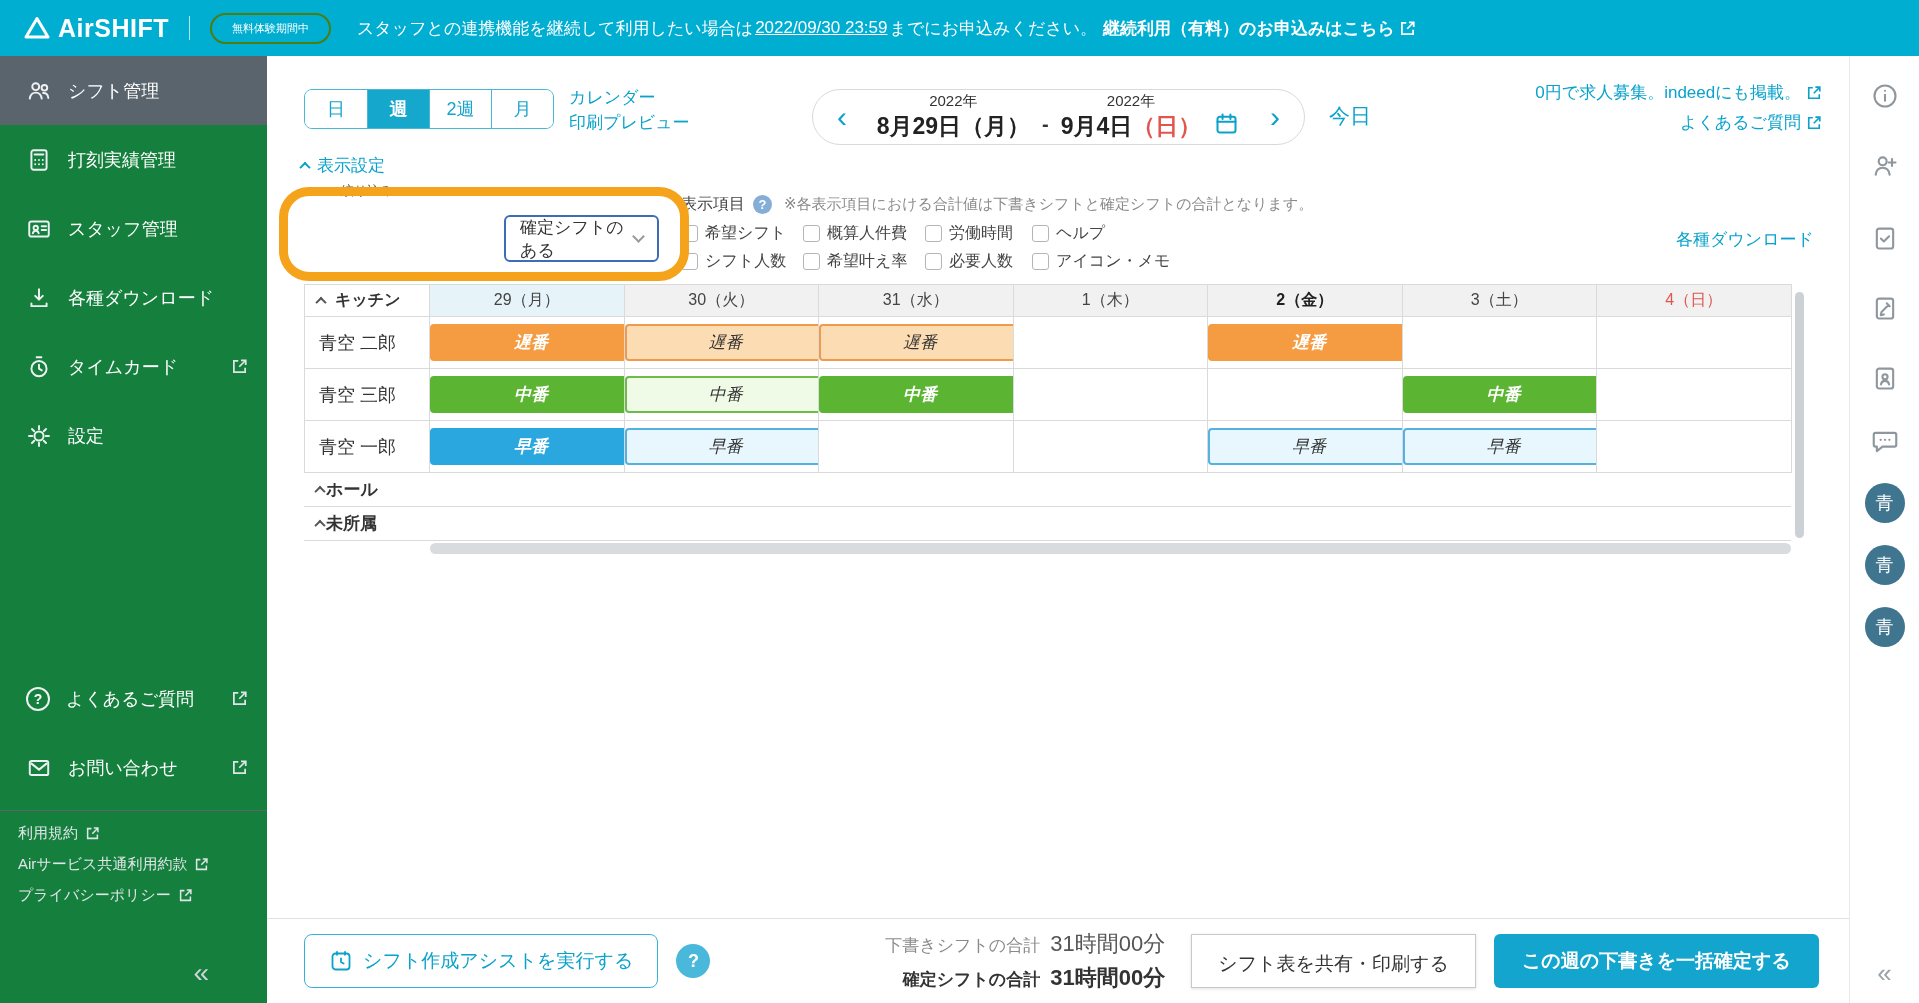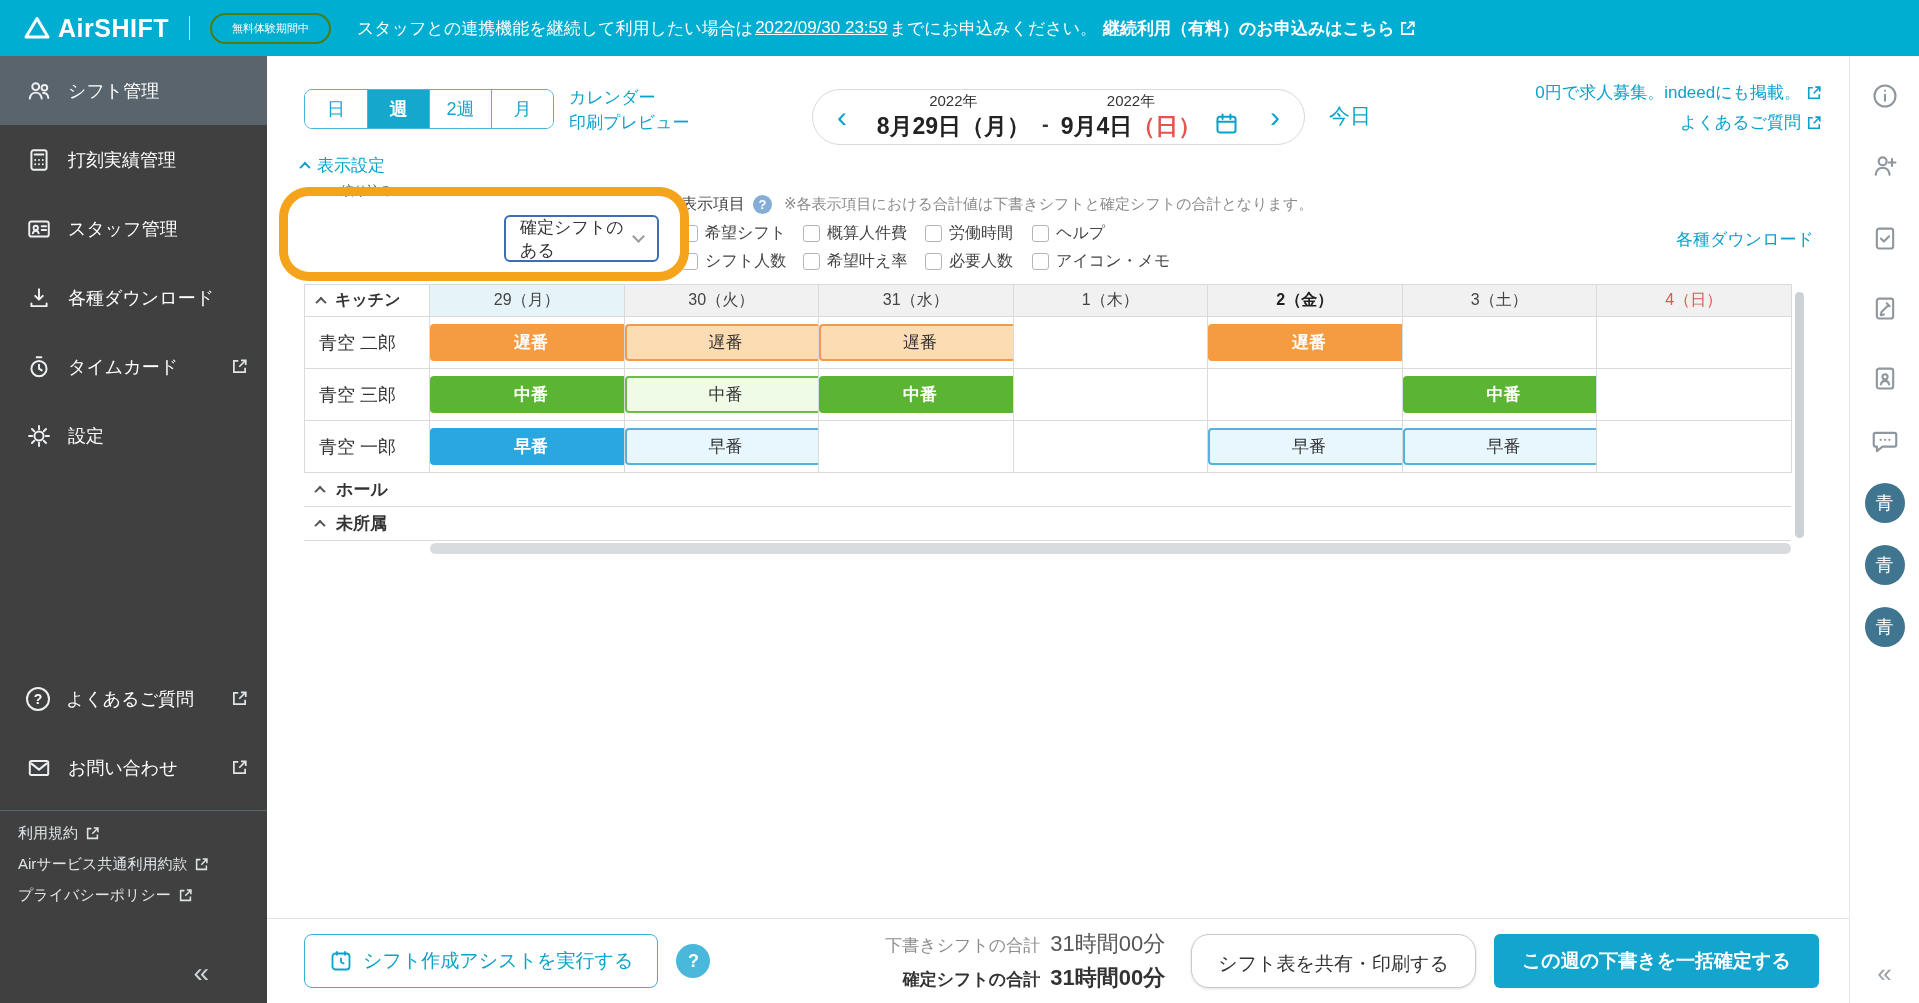--- a/index.html
+++ b/index.html
@@ -12,21 +12,21 @@
   .logo { display:flex; align-items:center; gap:8px; font-size:25px; font-weight:bold; letter-spacing:.5px; }
   .logo-divider { width:1px; height:24px; background:rgba(255,255,255,.7); margin:0 20px; }
   .trial-pill { border:2px solid #4d7c0f; border-radius:20px; padding:6px 20px; font-size:11px; white-space:nowrap; }
   .notice { margin-left:26px; font-size:17px; white-space:nowrap; display:flex; align-items:center; gap:2px; }
   .notice .u { text-decoration:underline; }
   .notice .lnk { font-weight:bold; margin-left:4px; display:inline-flex; align-items:center; gap:5px; cursor:pointer; }
 
   .app { display:flex; height:947px; }
 
   
-  .sidebar { width:267px; background:#404040; color:#fff; position:relative; flex-shrink:0; }
+  .sidebar { width:267px; background:#15803d; color:#fff; position:relative; flex-shrink:0; }
   .nav-item { height:69px; display:flex; align-items:center; gap:16px; padding:0 20px 0 26px;
     font-size:18px; cursor:pointer; white-space:nowrap; }
   .nav-item.active { background:#59646c; }
   .nav-item .ext { margin-left:auto; }
   .side-block { position:absolute; left:0; right:0; }
   .help-block { top:608px; }
   .side-divider { position:absolute; left:0; right:0; top:754px; height:1px; background:#5a646b; }
   .legal-block { top:768px; padding-left:18px; }
   .legal-link { display:flex; align-items:center; gap:8px; font-size:15px; color:#dfe4e7;
     margin-bottom:12px; cursor:pointer; }
@@ -108,29 +108,29 @@
   .sched th.group-th .chev { margin-right:10px; }
   .sched th.day-sel { background:#e6f4f9; }
   .sched th.day-today { font-weight:bold; color:#222; }
   .sched th.day-sun { color:#e0564e; }
   .sched td { height:52px; background:#fff; }
   .sched td.name-cell { font-size:18px; color:#333; padding-left:14px; }
   .chev { display:inline-block; width:8px; height:8px; border-left:2px solid #555;
     border-top:2px solid #555; transform:rotate(45deg) translate(1px,1px); }
 
   .pill { width:202px; height:37px; margin:0 auto; border-radius:4px; display:flex;
-    align-items:center; justify-content:center; font-size:17px; cursor:pointer; }
+    align-items:center; justify-content:center; font-size:17px; cursor:pointer;font-style:italic; }
   .p-or  { background:#f59b42; color:#fff; font-weight:600; }
   .p-orl { background:#fcdcb2; border:2px solid #f09a4a; color:#333; }
   .p-gr  { background:#5cb532; color:#fff; font-weight:600; }
   .p-grl { background:#effae7; border:2px solid #6cbc45; color:#333; }
   .p-bl  { background:#2ba7e0; color:#fff; font-weight:600; }
   .p-bll { background:#e8f6fd; border:2px solid #54b1e0; color:#333; }
 
-  .group-row { height:34px; display:flex; align-items:center; gap:12px; padding-left:12px;
+  .group-row { height:34px; display:flex; align-items:center; gap:2px; padding-left:12px;
     font-size:17px; font-weight:bold; color:#333; border-bottom:1px solid #dadada; cursor:pointer; }
 
   .vscroll { position:absolute; left:1528px; top:236px; width:9px; height:246px;
     background:#ccd1d5; border-radius:5px; cursor:pointer; }
   .hscroll { position:absolute; left:163px; top:487px; width:1361px; height:11px;
     background:#d9dcde; border-radius:6px; cursor:pointer; }
 
   
   .footer { position:absolute; left:0; right:0; bottom:0; height:85px; background:#fff;
     border-top:1px solid #e2e2e2; display:flex; align-items:center; padding:0 30px 0 37px; }
@@ -141,21 +141,21 @@
     font-size:18px; font-weight:bold; display:flex; align-items:center; justify-content:center;
     margin-left:18px; cursor:pointer; }
   .totals { margin-left:auto; text-align:right; margin-right:26px; }
   .tot-row { display:flex; align-items:baseline; justify-content:flex-end; gap:10px; }
   .tot-row + .tot-row { margin-top:4px; }
   .tot-label { font-size:17px; color:#8a8a8a; }
   .tot-value { font-size:22px; color:#555; }
   .tot-row.strong .tot-label { color:#333; font-weight:bold; }
   .tot-row.strong .tot-value { color:#333; font-weight:bold; }
   .share-btn { height:54px; padding:16px 26px; background:#fff; border:1px solid #c9c9c9;
-    border-radius:18px; font-size:19px; color:#333; box-shadow:0 1px 3px rgba(0,0,0,.12);
+    border-radius:0; font-size:19px; color:#333; box-shadow:0 1px 3px rgba(0,0,0,.12);
     cursor:pointer; white-space:nowrap; }
   .confirm-btn { height:54px; padding:0 28px; margin-left:18px; background:#13a5cd; border:none;
     border-radius:6px; font-size:19px; font-weight:bold; color:#fff; cursor:pointer; white-space:nowrap; }
 
   
   .rail { width:70px; background:#fff; border-left:1px solid #e8e8e8; position:relative; flex-shrink:0; }
   .rail-item { position:absolute; left:50%; transform:translateX(-50%); cursor:pointer; color:#8e979e; }
   .avatar { width:40px; height:40px; border-radius:50%; background:#40758f; color:#fff;
     font-size:18px; display:flex; align-items:center; justify-content:center; }
   .rail-collapse { position:absolute; bottom:14px; left:50%; transform:translateX(-50%);

